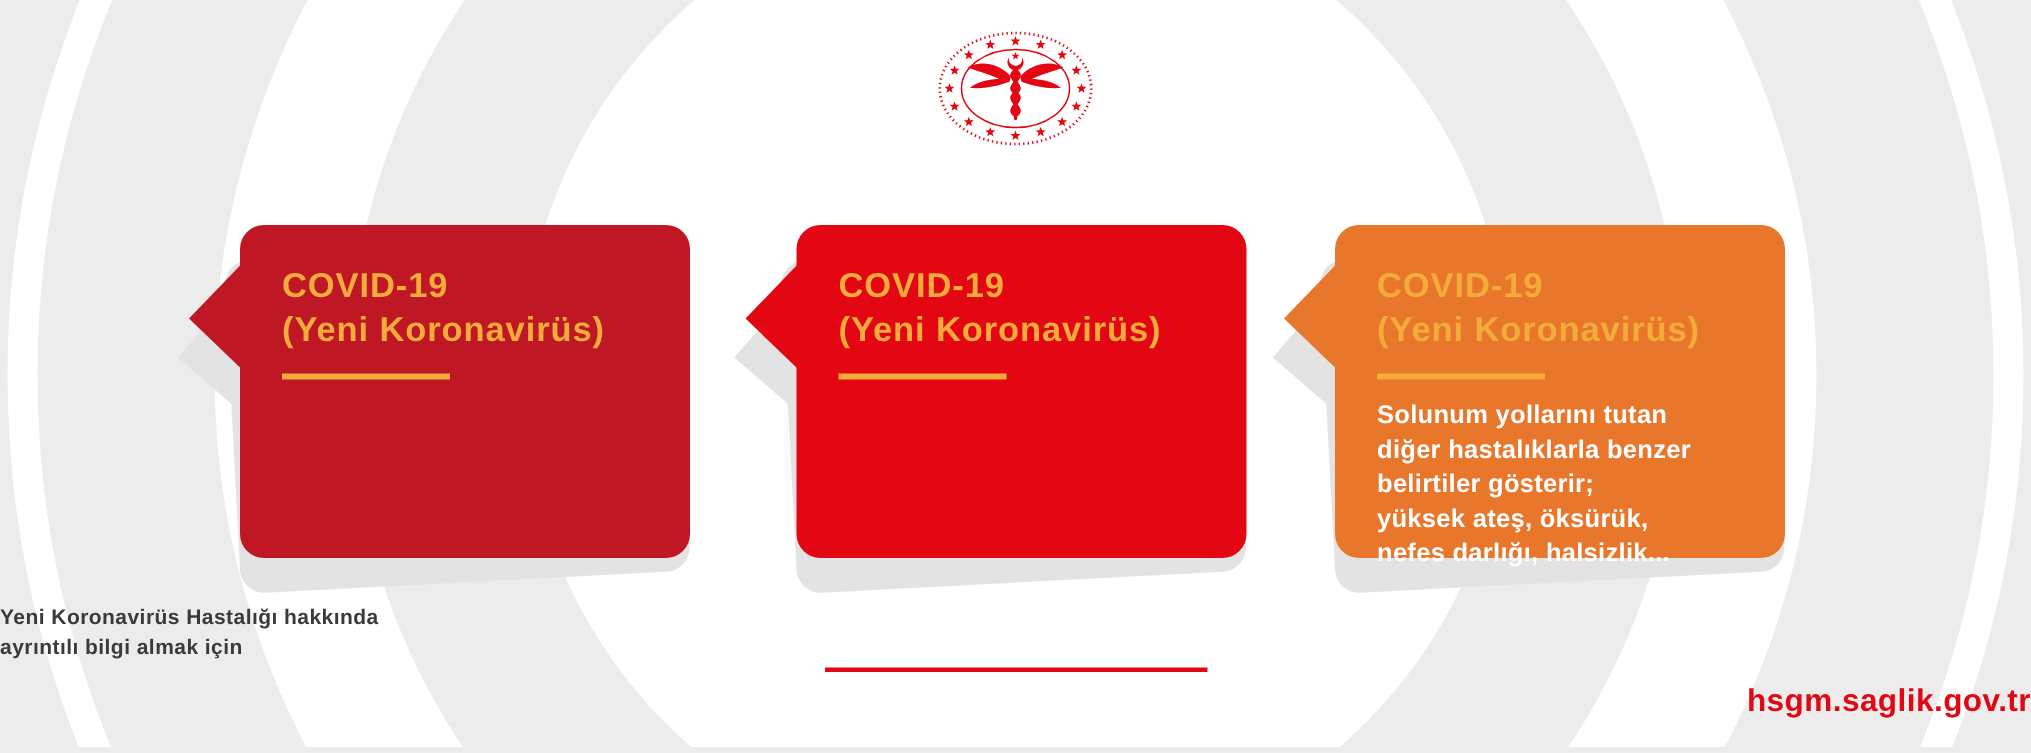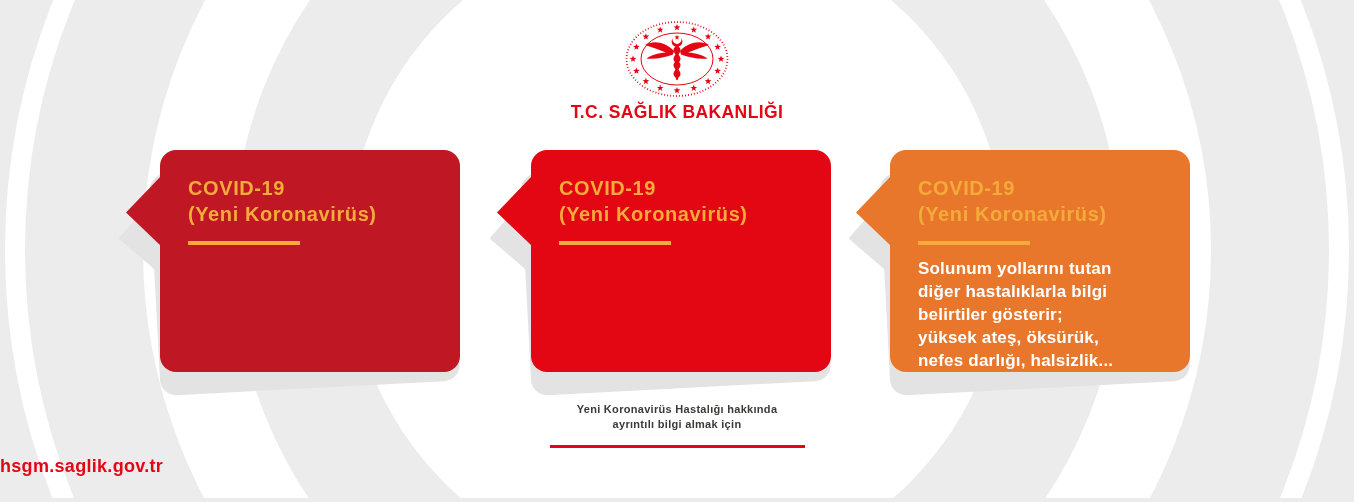--- a/index.html
+++ b/index.html
@@ -38,39 +38,39 @@
   }
   .card{
     position:absolute; inset:0; background:var(--bg); border-radius:16px;
     padding:26px 28px; color:var(--fg);
   }
   .card::before{
     content:""; position:absolute; left:-34px; top:26px; width:35px; height:70px;
     background:var(--bg); clip-path:polygon(100% 0, 0 52%, 100% 100%);
   }
   .card-title{
-    font-size:20px; line-height:1.28; font-weight:bold; letter-spacing:0.6px;
+    font-size:23px; line-height:1.28; font-weight:bold; letter-spacing:0.6px;
     color:var(--accent); white-space:pre-line;
   }
   .card-divider{ width:112px; height:4px; background:var(--accent); margin:14px 0 13px; }
   .card-body{
     font-size:17px; line-height:1.35; font-weight:bold; letter-spacing:0.2px;
     white-space:pre-line;
   }
 
   
   .footer-info{
-    position:absolute; left:0; right:0; top:402px; text-align:center;
-    font-size:11px; line-height:1.4; font-weight:bold; letter-spacing:0.3px;
+    position:absolute; left:0; right:0; top:402px; 
+    font-size:14px; line-height:1.4; font-weight:bold; letter-spacing:0.3px;
     color:var(--info); white-space:pre-line;
   }
   .footer-line{ position:absolute; left:550px; top:445px; width:255px; height:3px; background:var(--brand); }
   .footer-url{
-    position:absolute; left:0; right:0; top:456px; text-align:left;
-    font-size:18px; font-weight:bold; letter-spacing:0.3px; color:var(--brand);
+    position:absolute; left:0; right:0; top:456px; text-align:right;
+    font-size:21px; font-weight:bold; letter-spacing:0.3px; color:var(--brand);
     text-decoration:none; cursor:pointer;
   }
 </style>
 </head>
 <body>
 
 <div class="banner" style="--ring: #ececec; --shadow: #e3e3e3; --brand: #e30613; --info: #3a3a39;">
 
   <div class="ring ring-c"></div>
   <div class="ring ring-b"></div>
@@ -111,21 +111,20 @@
         <path d="M52,27 C60,32 44,37 52,42 C60,47 44,52 52,57" stroke-width="2.4"></path>
       </g>
       <use href="#wing" fill="var(--brand)"></use>
       <use href="#wing" fill="var(--brand)" transform="matrix(-1,0,0,1,104,0)"></use>
       <circle cx="52" cy="21.5" r="5.4" fill="var(--brand)"></circle>
       <circle cx="52" cy="19.4" r="4.5" fill="#ffffff"></circle>
       <use href="#st" fill="var(--brand)" transform="translate(52,17.4) scale(0.55)"></use>
     </g>
   </svg>
 
-  <div class="ministry-title">T.C. SAĞLIK BAKANLIĞI</div>
 
   <div class="card-wrap c1" style="--bg: #c01724; --accent: #f3ab3a; --fg: #ffffff;">
     <div class="card-shadow"></div>
     <div class="card">
       <div class="card-title">COVID-19
 (Yeni Koronavirüs)</div>
       <div class="card-divider"></div>
     </div>
   </div>
 
@@ -138,21 +137,21 @@
     </div>
   </div>
 
   <div class="card-wrap c3" style="--bg: #e8772c; --accent: #f3ab3a; --fg: #ffffff;">
     <div class="card-shadow"></div>
     <div class="card">
       <div class="card-title">COVID-19
 (Yeni Koronavirüs)</div>
       <div class="card-divider"></div>
       <div class="card-body">Solunum yollarını tutan
-diğer hastalıklarla bilgi
+diğer hastalıklarla benzer
 belirtiler gösterir;
 yüksek ateş, öksürük,
 nefes darlığı, halsizlik...</div>
     </div>
   </div>
 
   <div class="footer-info">Yeni Koronavirüs Hastalığı hakkında
 ayrıntılı bilgi almak için</div>
   <div class="footer-line"></div>
   <a class="footer-url">hsgm.saglik.gov.tr</a>

